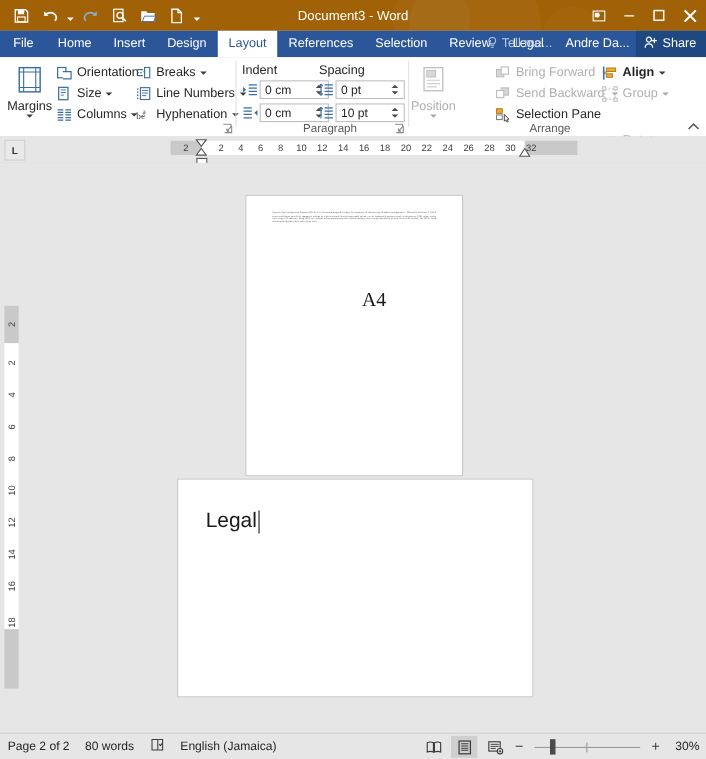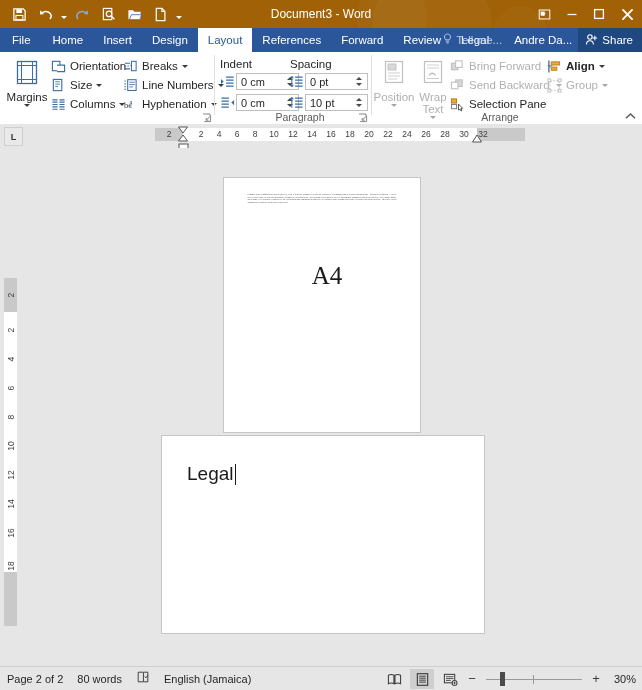--- a/index.html
+++ b/index.html
@@ -305,23 +305,23 @@
     position: absolute;
     left: 12%; top: 6%; width: 76%;
     font-size: 2.1px; line-height: 2.55px;
     color: #3a3a3a;
     text-align: justify;
     font-family: "Liberation Serif", serif;
     transform-origin: left top;
   }
   .a4-label {
     position: absolute;
-    left: 5px; top: 33%;
+    left: 18px; top: 33%;
     width: 100%; text-align: center;
-    font-size: 25px; color: #1a1a1a;
+    font-size: 18px; color: #1a1a1a;
     font-family: "Liberation Serif", serif;
   }
   .legal-label {
     position: absolute;
     left: 25px; top: 27px;
     font-size: 19px; color: #1a1a1a;
     font-family: "Liberation Sans", sans-serif;
     display: flex; align-items: center;
   }
   .caret-bar {
@@ -469,21 +469,21 @@
   </div>
 
   <div class="tabbar">
     <div class="tabs">
       <div class="tab file">File</div>
       <div class="tab">Home</div>
       <div class="tab">Insert</div>
       <div class="tab">Design</div>
       <div class="tab active">Layout</div>
       <div class="tab">References</div>
-      <div class="tab">Forward</div>
+      <div class="tab">Selection</div>
       <div class="tab">Review</div>
       <div class="tab">Legal</div>
     </div>
     <div class="tabbar-right">
       <div class="tellme">
         <span>
           <svg width="11" height="12" viewBox="0 0 12 14">
               <path d="M6 1.2c2.1 0 3.6 1.6 3.6 3.5 0 1.6-1 2.4-1.5 3.3H3.9C3.4 7.1 2.4 6.3 2.4 4.7 2.4 2.8 3.9 1.2 6 1.2z" fill="none" stroke="currentColor" stroke-width="1.1"></path>
               <path d="M4.4 9.6h3.2M4.9 11.6h2.2" stroke="currentColor" stroke-width="1.1" stroke-linecap="round"></path>
             </svg>
@@ -674,34 +674,20 @@
 
       <div class="rb-big disabled" style="left:371px; top:5px;">
         <span class="big-ico">
           <svg width="26" height="26" viewBox="0 0 26 26">
               <rect x="4.5" y="1.5" width="17" height="21" fill="#fff" stroke="#c0c0c0" stroke-width="1.2"></rect>
               <rect x="7" y="4" width="8" height="6" fill="#d8d8d8" stroke="#c0c0c0" stroke-width=".9"></rect>
               <path d="M7 13h12M7 16h12M7 19h9" stroke="#cfcfcf" stroke-width="1"></path>
             </svg>
         </span>
         <span>Position</span>
-        <span class="big-caret">
-            <span class="caret-dn grey" style="display:block"></span>
-          </span>
-      </div>
-      <div class="rb-big disabled" style="left:410px; top:5px;">
-        <span class="big-ico">
-          <svg width="26" height="26" viewBox="0 0 26 26">
-              <rect x="4.5" y="1.5" width="17" height="21" fill="#fff" stroke="#c0c0c0" stroke-width="1.2"></rect>
-              <path d="M7 5h12M7 8h12" stroke="#cfcfcf" stroke-width="1"></path>
-              <path d="M9 15.5c1.5-3 5-3 6.5 0" fill="none" stroke="#c0c0c0" stroke-width="1.3"></path>
-              <path d="M7 18.5h12" stroke="#cfcfcf" stroke-width="1"></path>
-            </svg>
-        </span>
-        <span>Wrap Text</span>
         <span class="big-caret">
             <span class="caret-dn grey" style="display:block"></span>
           </span>
       </div>
 
       <div class="rb-item disabled" style="left:449px; top:6px;">
         <span class="rb-ico">
           <svg width="15" height="15" viewBox="0 0 16 16">
               <rect x="1.5" y="4.5" width="7" height="7" fill="#d8d8d8" stroke="#bdbdbd" stroke-width="1.1"></rect>
               <rect x="6" y="2" width="7" height="7" fill="#fff" stroke="#bdbdbd" stroke-width="1.1"></rect>

